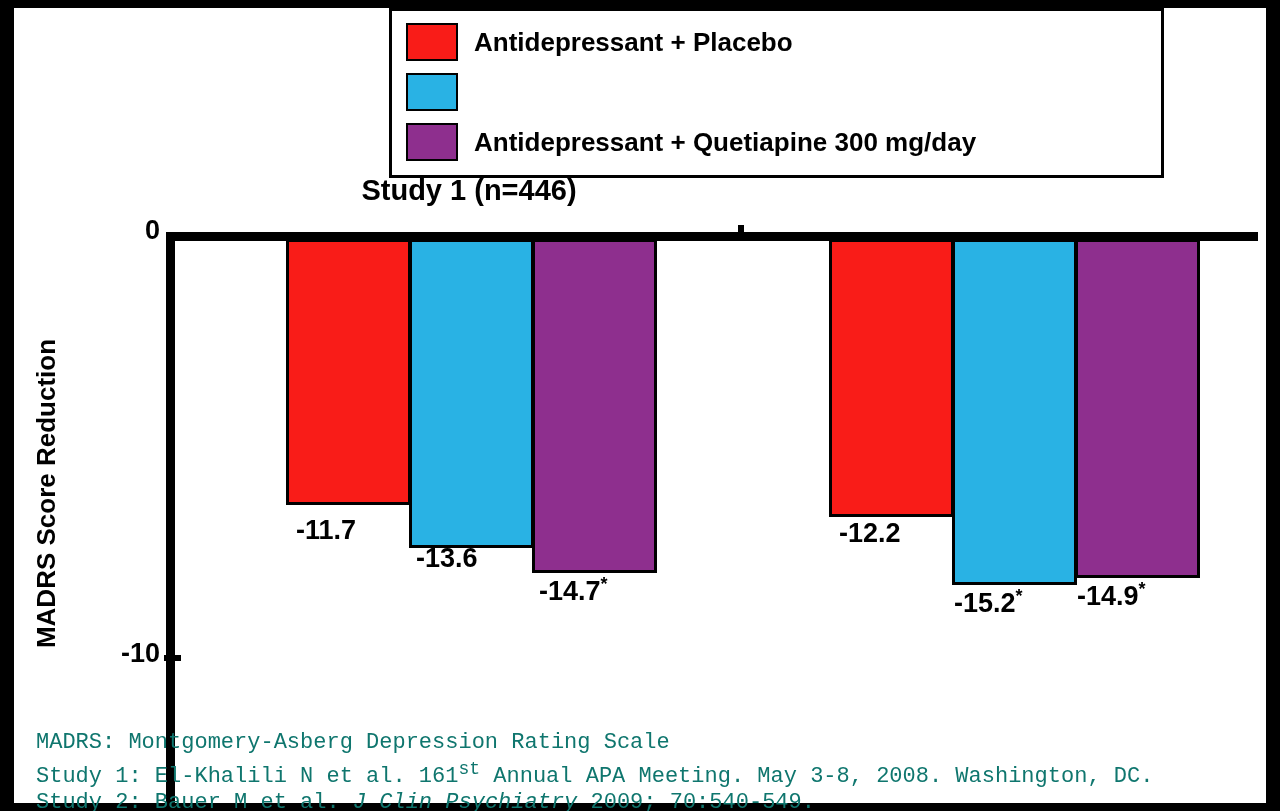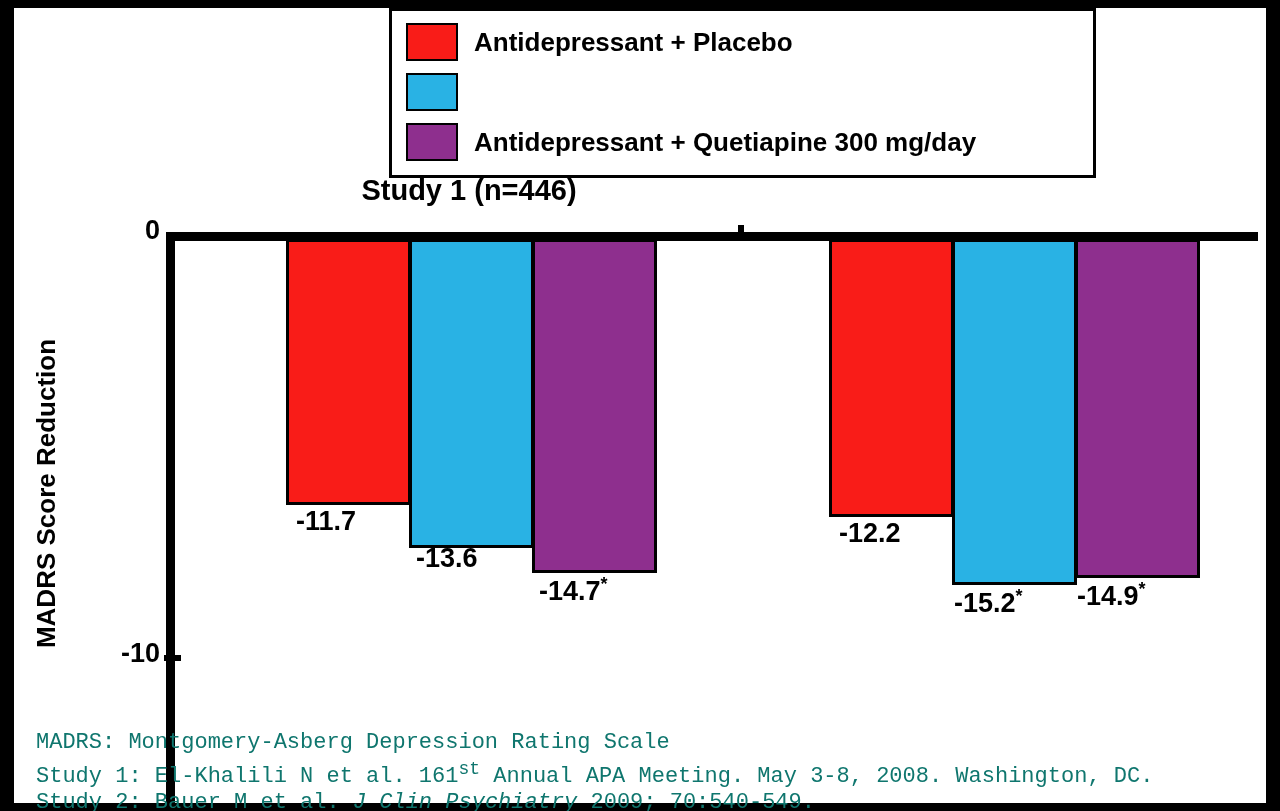--- a/index.html
+++ b/index.html
@@ -24,21 +24,21 @@
     left: 14px; top: 8px;
     width: 1252px;
     height: 795px;
     background: #ffffff;
   }
   
   #legend {
     position: absolute;
     left: 375px;
     top: 0px;
-    width: 707px;
+    width: 775px;
     border: 3px solid #000;
     background: #fff;
     box-sizing: border-box;
     padding: 6px 10px 8px 14px;
   }
   .legend-row {
     display: flex;
     align-items: center;
     height: 50px;
   }
@@ -206,21 +206,21 @@
 
       <div class="tick-mark" id="tm10"></div>
 
       <div id="yaxis"></div>
       <div id="xaxis"></div>
       <div id="mid-tick"></div>
 
       <div class="study-title" id="study1-title">Study 1 (n=446)</div>
 
       <div class="bar" style="left:272px; width:125px; height:266px; background:#f91c18;"></div>
-      <div class="bar-value" style="left:282px; top:308px;">
+      <div class="bar-value" style="left:282px; top:317px;">
         <span>-11.7</span>
       </div>
 
       <div class="bar" style="left:395px; width:125px; height:309px; background:#29b2e4;"></div>
       <div class="bar-value" style="left:402px; top:345px;">
         <span>-13.6</span>
       </div>
 
       <div class="bar" style="left:518px; width:125px; height:334px; background:#8e2f8e;"></div>
       <div class="bar-value" style="left:525px; top:376px;">

